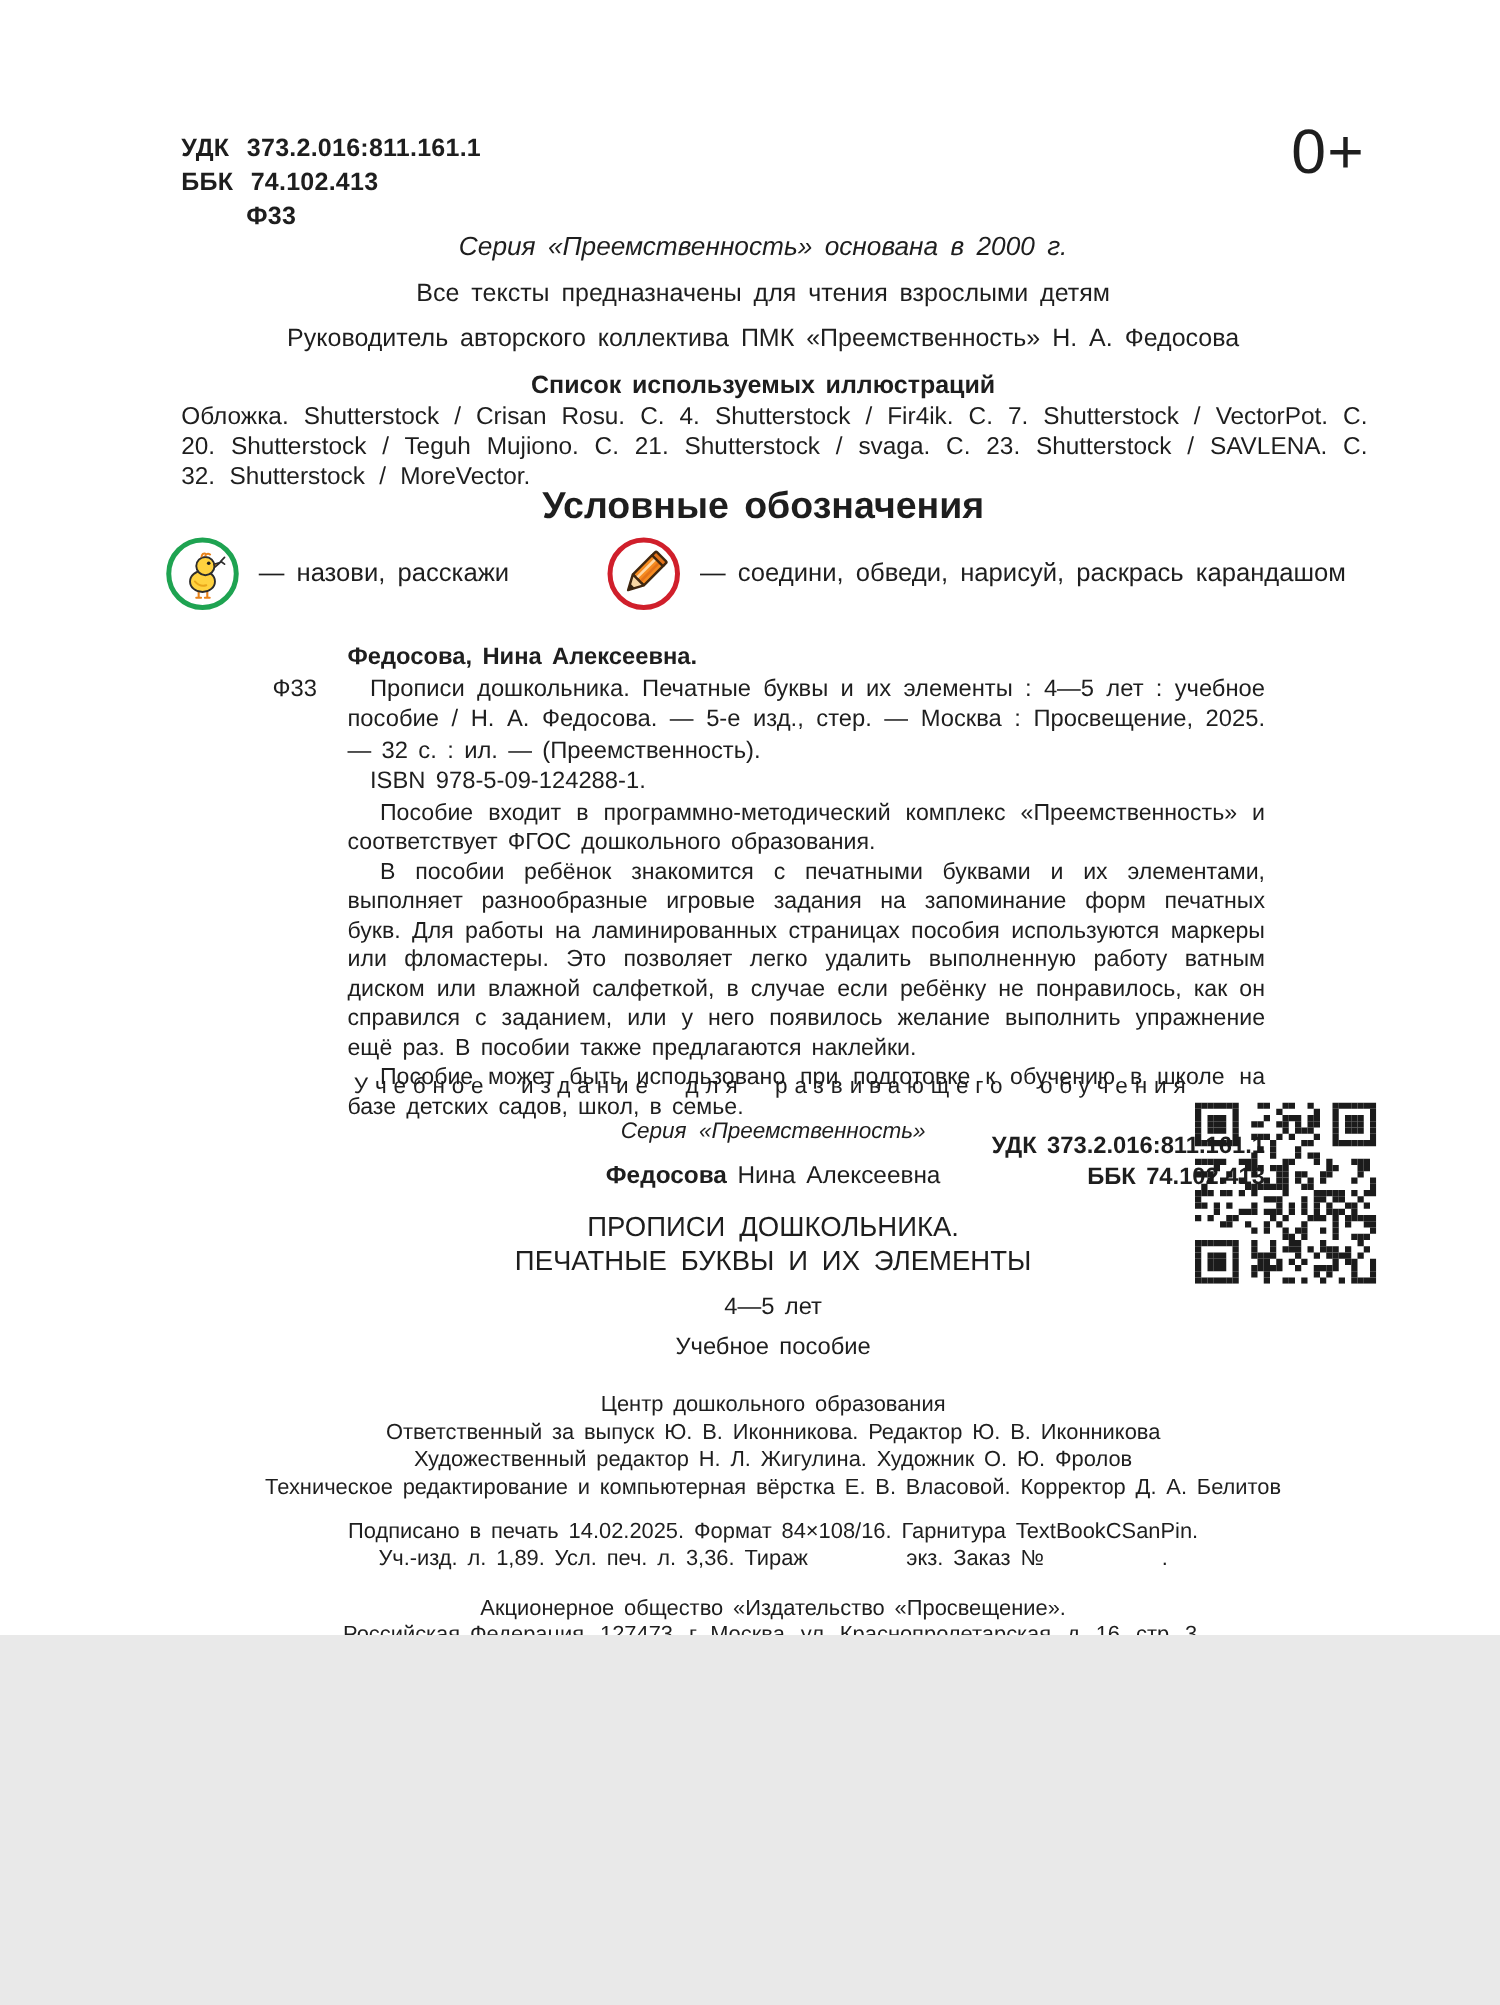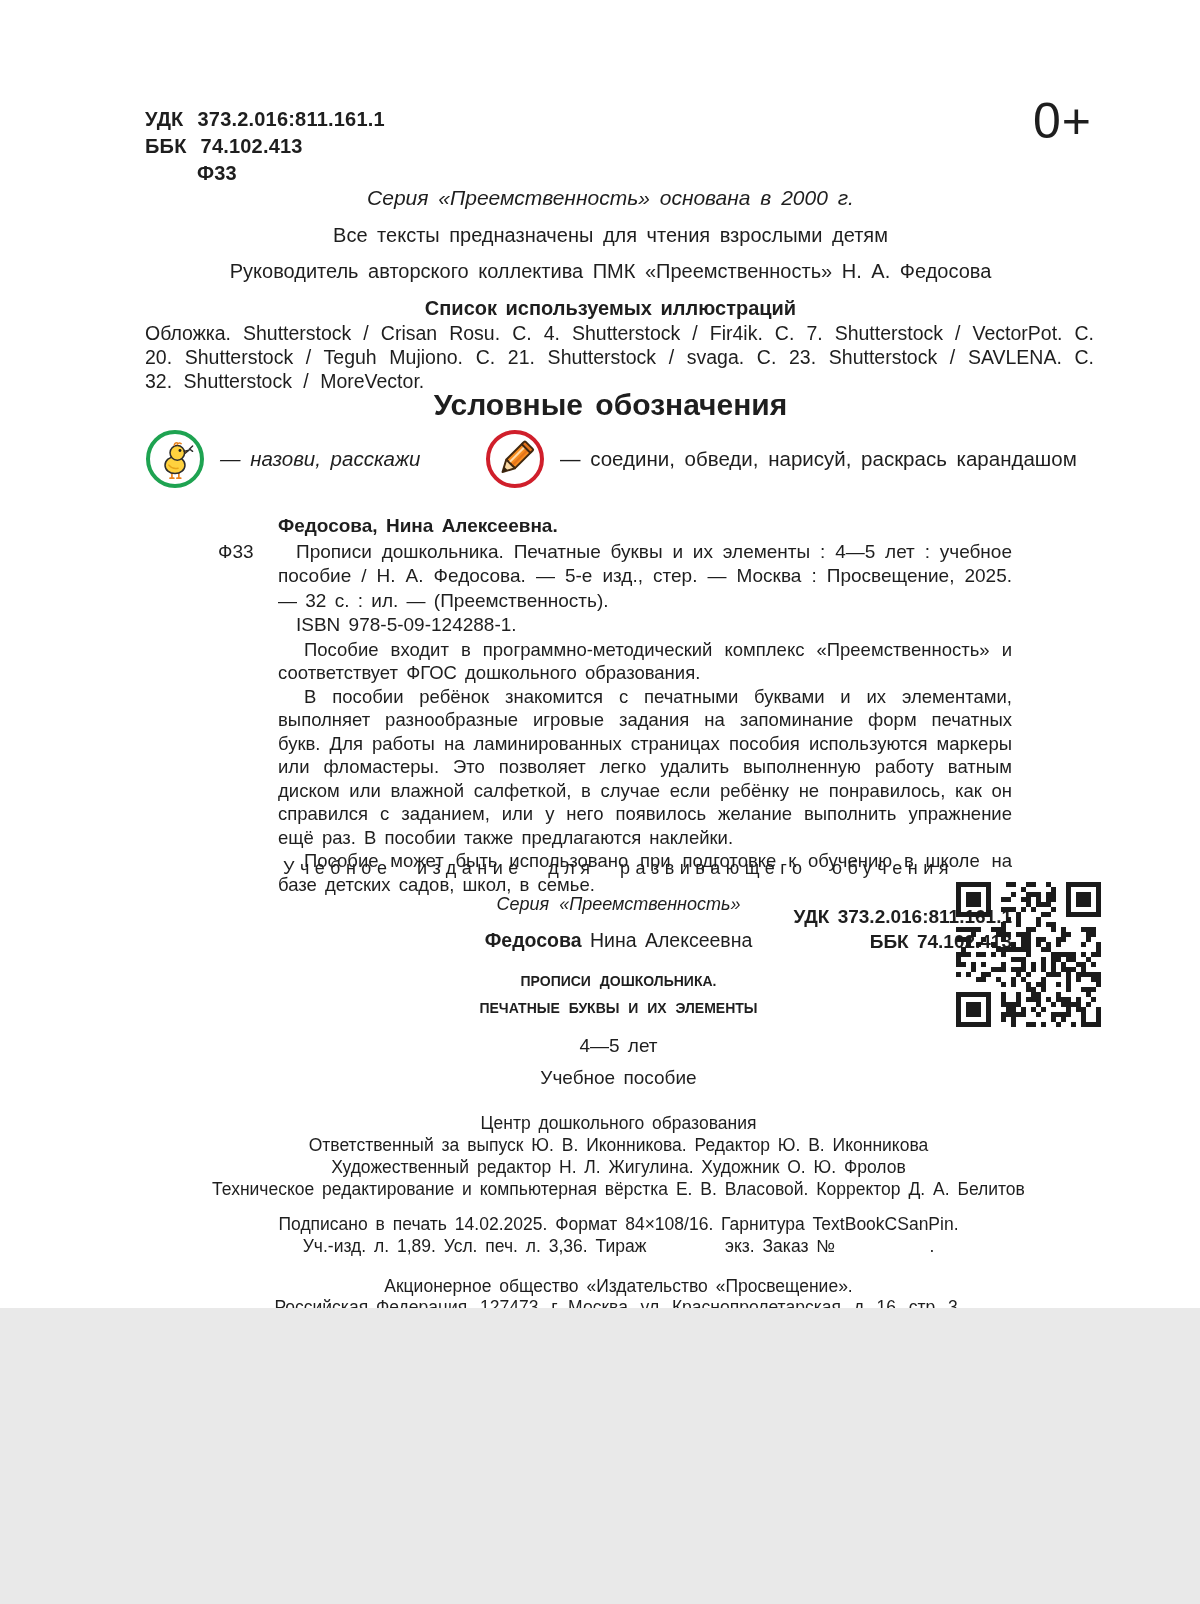--- a/index.html
+++ b/index.html
@@ -16,41 +16,41 @@
   .cline{position:absolute;left:145px;right:124px;text-align:center;}
   .line-series{top:186px;font-size:21px;font-style:italic;word-spacing:4px;}
   .line-reading{top:224px;font-size:20px;word-spacing:4px;}
   .line-lead{top:260px;font-size:20px;word-spacing:4px;}
   .ill-title{top:297px;font-size:20px;font-weight:bold;word-spacing:3px;}
   .ill-credits{position:absolute;left:145px;right:106px;top:321px;font-size:19.5px;line-height:24px;
     text-align:justify;word-spacing:6px;margin:0;}
   .legend-title{top:388px;font-size:30px;font-weight:bold;word-spacing:4px;}
   
   .legend-item{position:absolute;top:430px;display:flex;align-items:center;gap:16px;font-size:20.5px;word-spacing:4px;}
-  .legend-item.first{left:146px;font-style:italic;}
+  .legend-item.first{left:133px;}
   .legend-item.second{left:486px;}
   .ring{width:50px;height:50px;border-radius:50%;border:4px solid;display:flex;align-items:center;justify-content:center;background:#fff;flex:0 0 auto;}
   .ring.green{border-color:#1ea351;}
   .ring.red{border-color:#d01f2b;}
   .ring svg{width:46px;height:46px;}
   
   .catalog{position:absolute;left:278px;right:188px;top:514px;font-size:19px;line-height:24.5px;word-spacing:3px;}
   .cat-author{font-weight:bold;margin:0 0 1px 0;}
   .cat-desc{position:relative;margin:0;}
   .cat-sign{position:absolute;left:-60px;top:0;}
   .cat-text{margin:0;text-indent:18px;text-align:justify;}
   .cat-isbn{margin:0;padding-left:18px;}
   .anno{margin:0;text-indent:26px;text-align:justify;font-size:18.5px;line-height:23.5px;}
   .cat-codes{margin-top:8px;text-align:right;font-weight:bold;font-size:19px;line-height:25px;}
   
   .colophon{position:absolute;left:145px;right:108px;top:858px;text-align:center;font-size:17.5px;line-height:21px;word-spacing:3px;}
   .col-edition{font-size:18px;letter-spacing:5.5px;word-spacing:14px;margin-bottom:15px;}
   .col-series{font-size:18px;font-style:italic;margin-bottom:15px;word-spacing:5px;}
   .col-author{font-size:19.5px;margin-bottom:17px;}
-  .col-title{font-size:14px;font-weight:bold;line-height:27px;word-spacing:5px;}
+  .col-title{font-size:22px;font-weight:normal;line-height:27px;word-spacing:5px;}
   .col-age{font-size:19px;margin-top:13px;}
   .col-subtitle{font-size:19px;margin-top:11px;margin-bottom:24px;}
   .col-line{line-height:22px;}
   .col-print{margin-top:13px;}
   .col-pub{margin-top:19px;line-height:21px;}
   .col-hotline{margin-top:14px;}
   .it{}
   .b{font-weight:bold;}
   .email-link{font-weight:bold;color:#3b82f6;text-decoration:none;cursor:pointer;}
   

